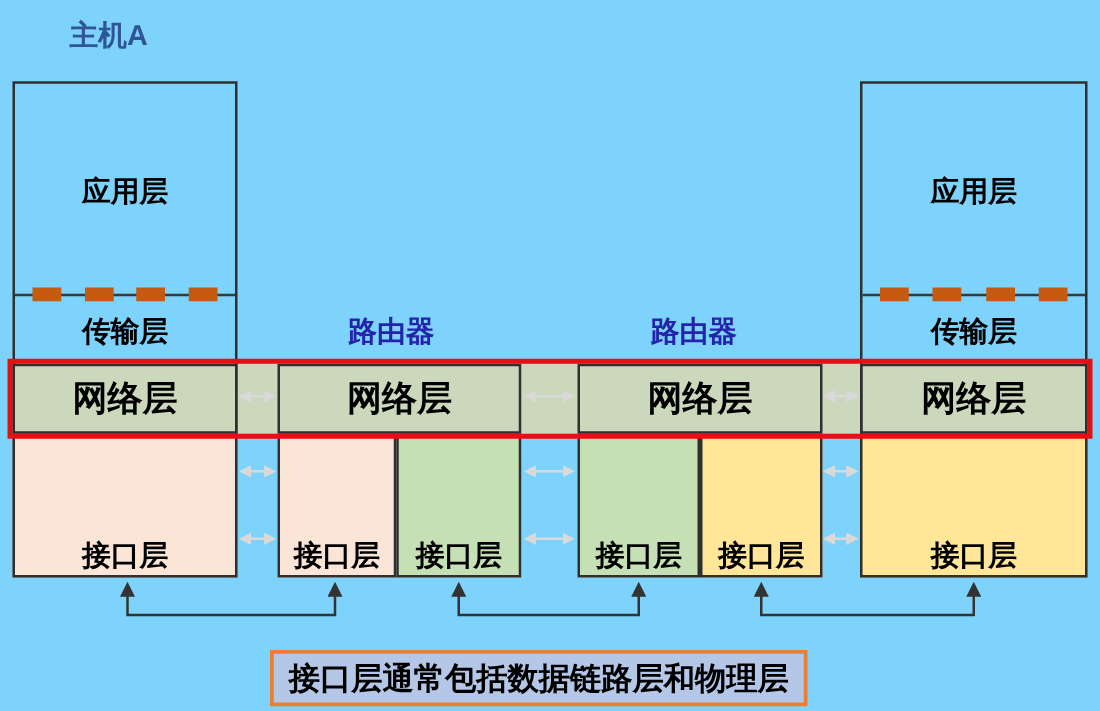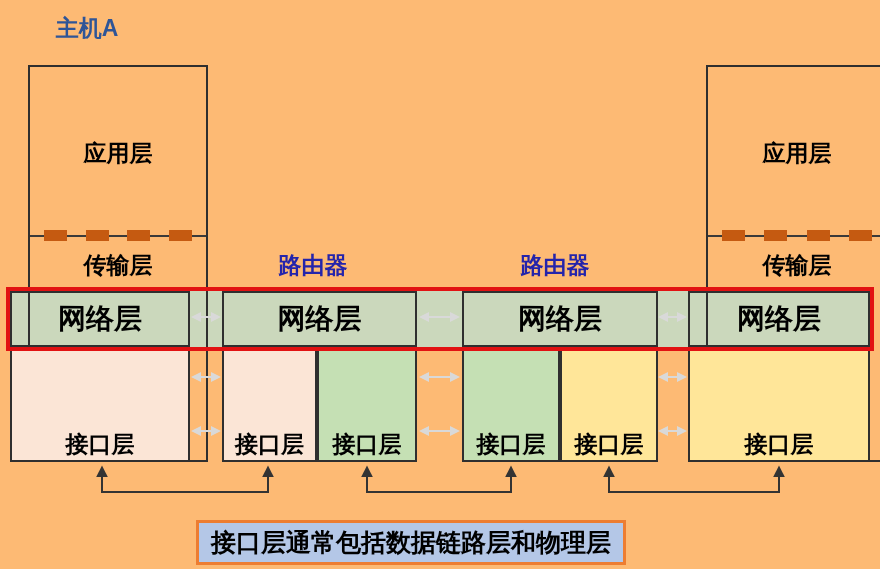--- a/index.html
+++ b/index.html
@@ -1,28 +1,28 @@
 <!DOCTYPE html>
 <html style="--host-title: #2F5597; --router-title: #2424AB; --network-band: #CBD8BC; --interface-pink: #FBE5D6; --interface-green: #C5E0B4; --interface-yellow: #FFE699; --highlight-red: #E21212; --dash-orange: #C55A11; --caption-bg: #B4C7E7; --caption-border: #ED7D31; --box-border: #2F2F2F; --faint-arrow: #D9D9D9; --connector: #333333;"><head>
 <meta charset="utf-8">
 <style>
   html,body{margin:0;padding:0;background:#ffffff;}
   .canvas{
-    position:relative;width:880px;height:569px;background:#fdba74;overflow:hidden;
+    position:relative;width:880px;height:569px;background:#7dd3fc;overflow:hidden;
     font-family:"Liberation Sans","DejaVu Sans",sans-serif;color:#000;
   }
   .abs{position:absolute;box-sizing:border-box;}
   
   .title{font-weight:700;font-size:23px;text-align:center;z-index:7;}
   .host-title{color:var(--host-title,#2F5597);}
   .router-title{color:var(--router-title,#2424AB);}
   
   .band{left:10px;top:291px;width:860px;height:56px;background:var(--network-band,#CBD8BC);z-index:1;}
   
-  .hostbox{top:65px;height:397px;border:2px solid var(--box-border,#2F2F2F);background:transparent;z-index:2;margin-left:18px;}
+  .hostbox{top:65px;height:397px;border:2px solid var(--box-border,#2F2F2F);background:transparent;z-index:2;}
   .hostbox .layer-label{position:absolute;left:0;right:0;text-align:center;font-weight:700;font-size:23px;}
   .divider{position:absolute;left:0;right:0;top:168px;border-top:2px solid #3a3a3a;}
   .dashes{position:absolute;left:14px;right:14px;top:163px;height:11px;display:flex;justify-content:space-between;z-index:3;}
   .dash{width:23px;height:11px;background:var(--dash-orange,#C55A11);}
   
   .net{top:291px;height:56px;border:2px solid var(--box-border,#2F2F2F);background:transparent;
        display:flex;align-items:center;justify-content:center;font-weight:700;font-size:28px;z-index:4;}
   
   .ifc{top:347px;height:115px;border:2px solid var(--box-border,#2F2F2F);
        display:flex;align-items:flex-end;justify-content:center;font-weight:700;font-size:23px;z-index:3;}
@@ -31,21 +31,21 @@
   .fill-yellow{background:var(--interface-yellow,#FFE699);}
   
   .redrect{left:6px;top:287px;width:868px;height:64px;border:4px solid var(--highlight-red,#E21212);background:transparent;z-index:5;}
   
   svg.arrows{position:absolute;left:0;top:0;z-index:6;pointer-events:none;}
   .gline{stroke:var(--faint-arrow,#D9D9D9);stroke-width:2;}
   .bline{stroke:var(--connector,#333333);stroke-width:2;fill:none;}
   .mGray{fill:var(--faint-arrow,#D9D9D9);}
   .mBlack{fill:var(--connector,#333333);}
   
-  .caption{left:196px;top:520px;width:430px;height:45px;background:var(--caption-bg,#B4C7E7);
+  .caption{left:216px;top:520px;width:430px;height:45px;background:var(--caption-bg,#B4C7E7);
            border:3px solid var(--caption-border,#ED7D31);display:flex;align-items:center;justify-content:center;
            font-weight:700;font-size:25px;z-index:7;}
 </style>
 </head>
 <body>
 
 <div class="canvas">
 
   <div class="abs title host-title" style="left:17px;top:13px;width:140px;">主机A</div>
   <div class="abs title router-title" style="left:243px;top:250px;width:140px;">路由器</div>

